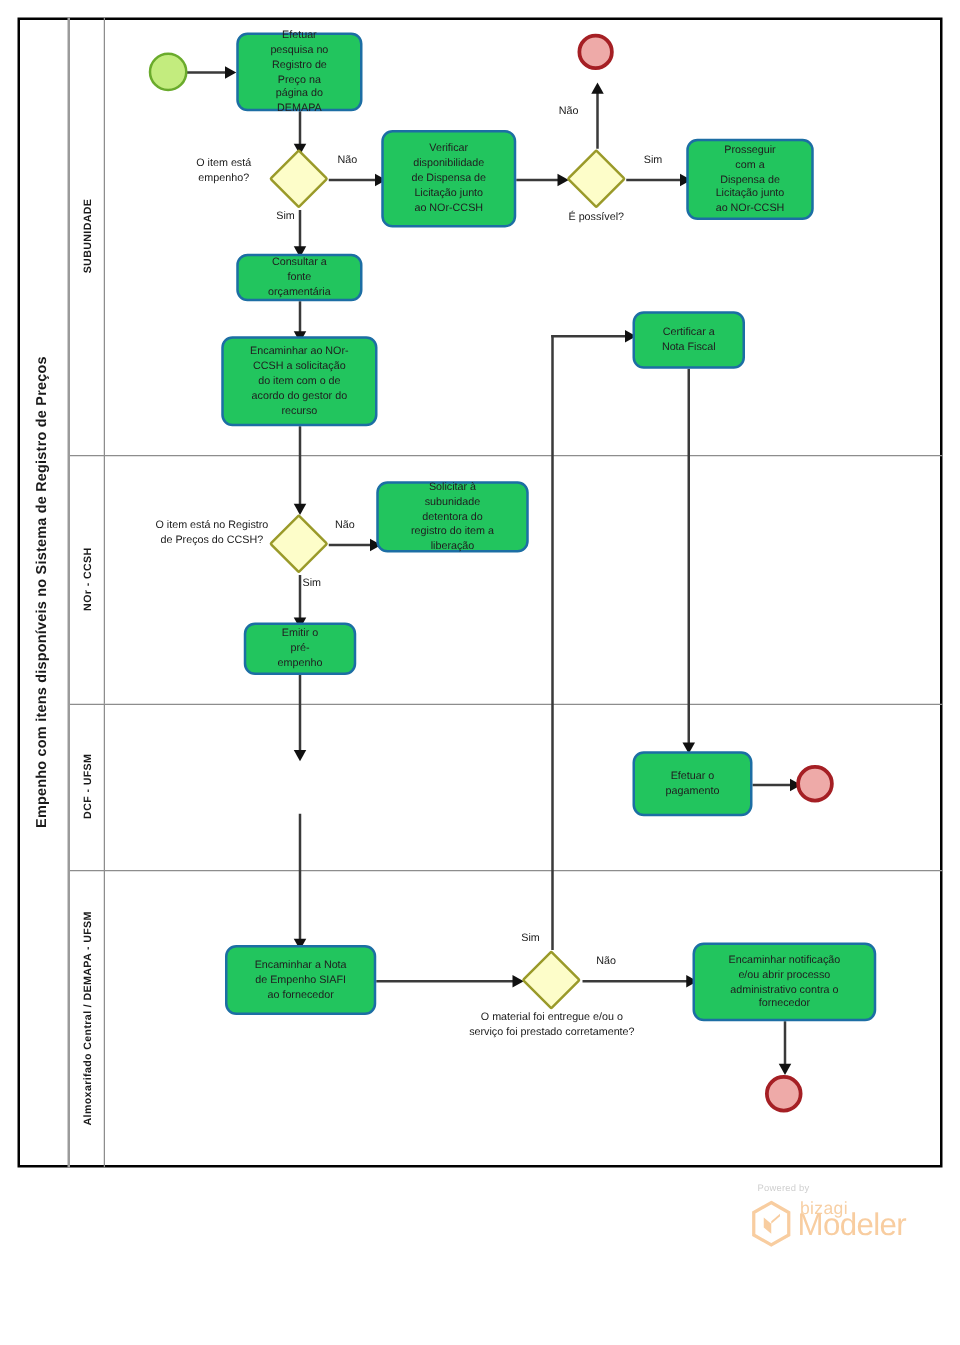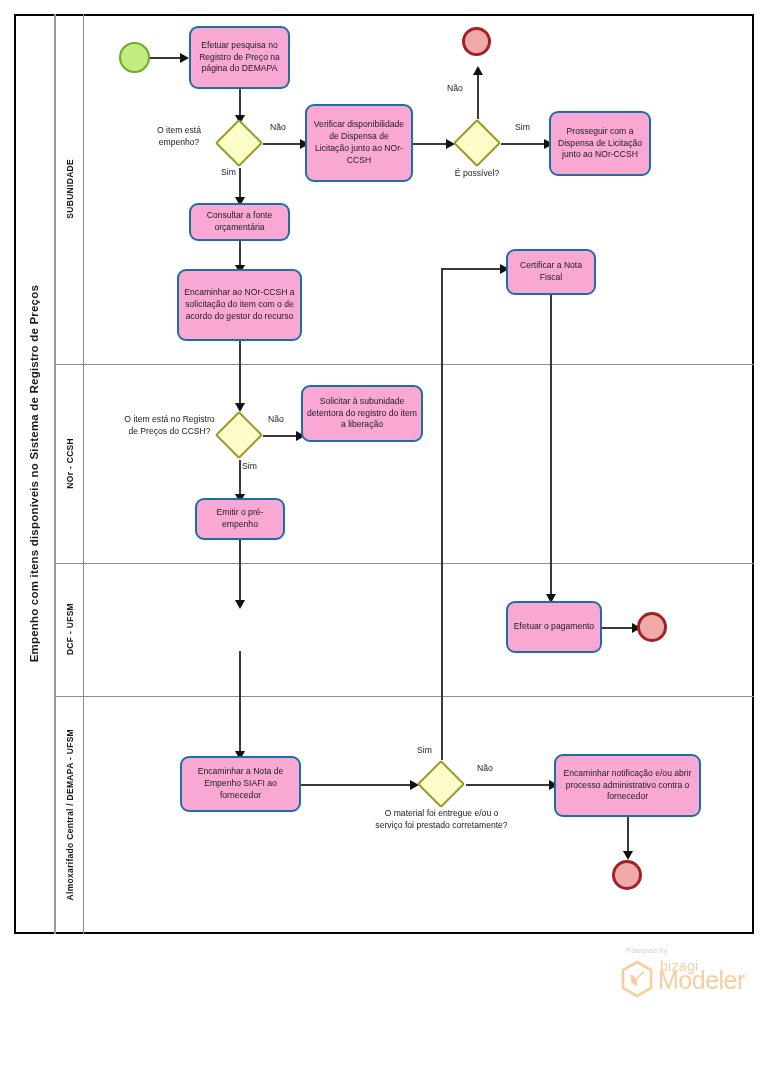--- a/index.html
+++ b/index.html
@@ -18,24 +18,24 @@
         font-size:11.5px;font-weight:bold;letter-spacing:.2px;white-space:nowrap;}
   .lane-band{position:absolute;width:28px;box-sizing:border-box;
         border-right:1px solid #8d8d8d;
         display:flex;align-items:center;justify-content:center;}
   .lane-label{writing-mode:vertical-rl;transform:rotate(180deg);
         font-size:8.5px;font-weight:bold;letter-spacing:.3px;white-space:nowrap;}
   .lane-sep{position:absolute;left:56px;width:698px;height:0;
         border-top:1px solid #8d8d8d;}
 
   
-  .task{position:absolute;box-sizing:border-box;background:#f9a8d4;
+  .task{position:absolute;box-sizing:border-box;background:#22c55e;
         border:2px solid #1c6ea4;border-radius:9px;
         display:flex;align-items:center;justify-content:center;text-align:center;
-        font-size:8.6px;line-height:1.38;color:#202020;padding:2px 4px;}
+        font-size:8.6px;line-height:1.38;color:#202020;padding:2px 20px;}
 
   .gw{position:absolute;box-sizing:border-box;background:#fdfdc9;
       border:2px solid #9a9a29;transform:rotate(45deg);border-radius:2px;}
 
   .ev{position:absolute;box-sizing:border-box;border-radius:50%;}
   .ev-start{background:#c3ec7e;border:2px solid #6aab2c;}
   .ev-end{background:#eeaaa8;border:3px solid #a51f24;}
 
   
   .edge{position:absolute;background:#3a3a3a;}
@@ -48,21 +48,21 @@
   .ar-d{border-left:5px solid transparent;border-right:5px solid transparent;
         border-top:9px solid #111;}
   .ar-u{border-left:5px solid transparent;border-right:5px solid transparent;
         border-bottom:9px solid #111;}
 
   .elabel{position:absolute;font-size:8.6px;color:#1a1a1a;white-space:nowrap;}
   .nlabel{position:absolute;font-size:8.6px;color:#1a1a1a;text-align:center;
           line-height:1.35;}
 
   
-  .bz{position:absolute;left:598px;top:946px;width:150px;height:62px;margin-left:20px;}
+  .bz{position:absolute;left:598px;top:946px;width:150px;height:62px;}
   .bz-powered{position:absolute;left:8px;top:0;font-size:7.5px;color:#cfcfcf;
         letter-spacing:.2px;}
   .bz-hex{position:absolute;left:2px;top:14px;width:34px;height:38px;}
   .bz-name{position:absolute;left:42px;top:12px;font-size:14px;color:#f7cfa4;
         letter-spacing:.3px;}
   .bz-mod{position:absolute;left:40px;top:20px;font-size:25px;color:#f8cda0;
         letter-spacing:-.5px;}
 </style>
 </head>
 <body>

